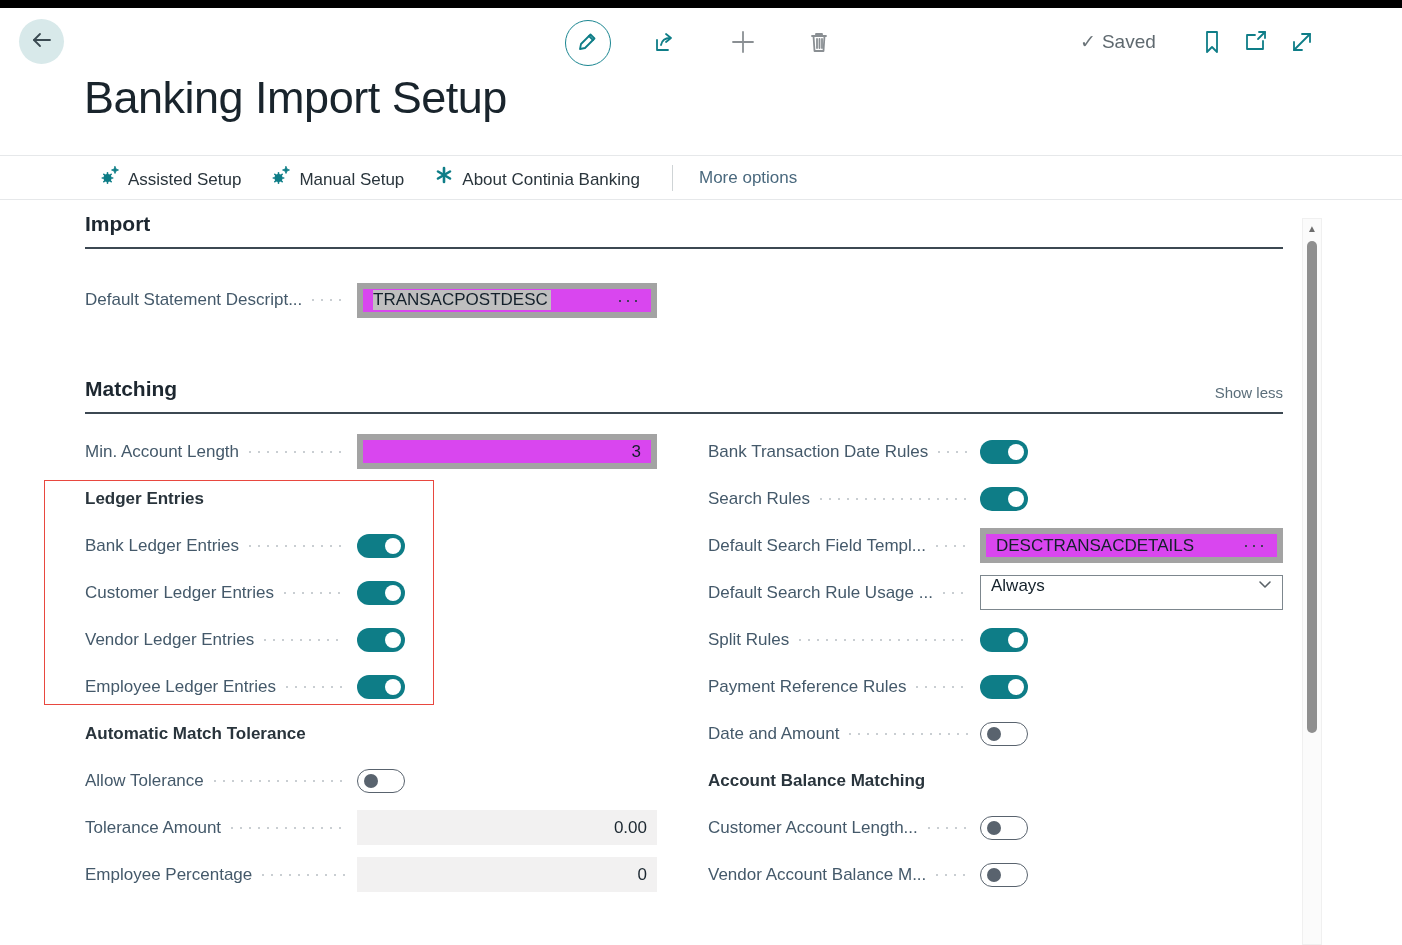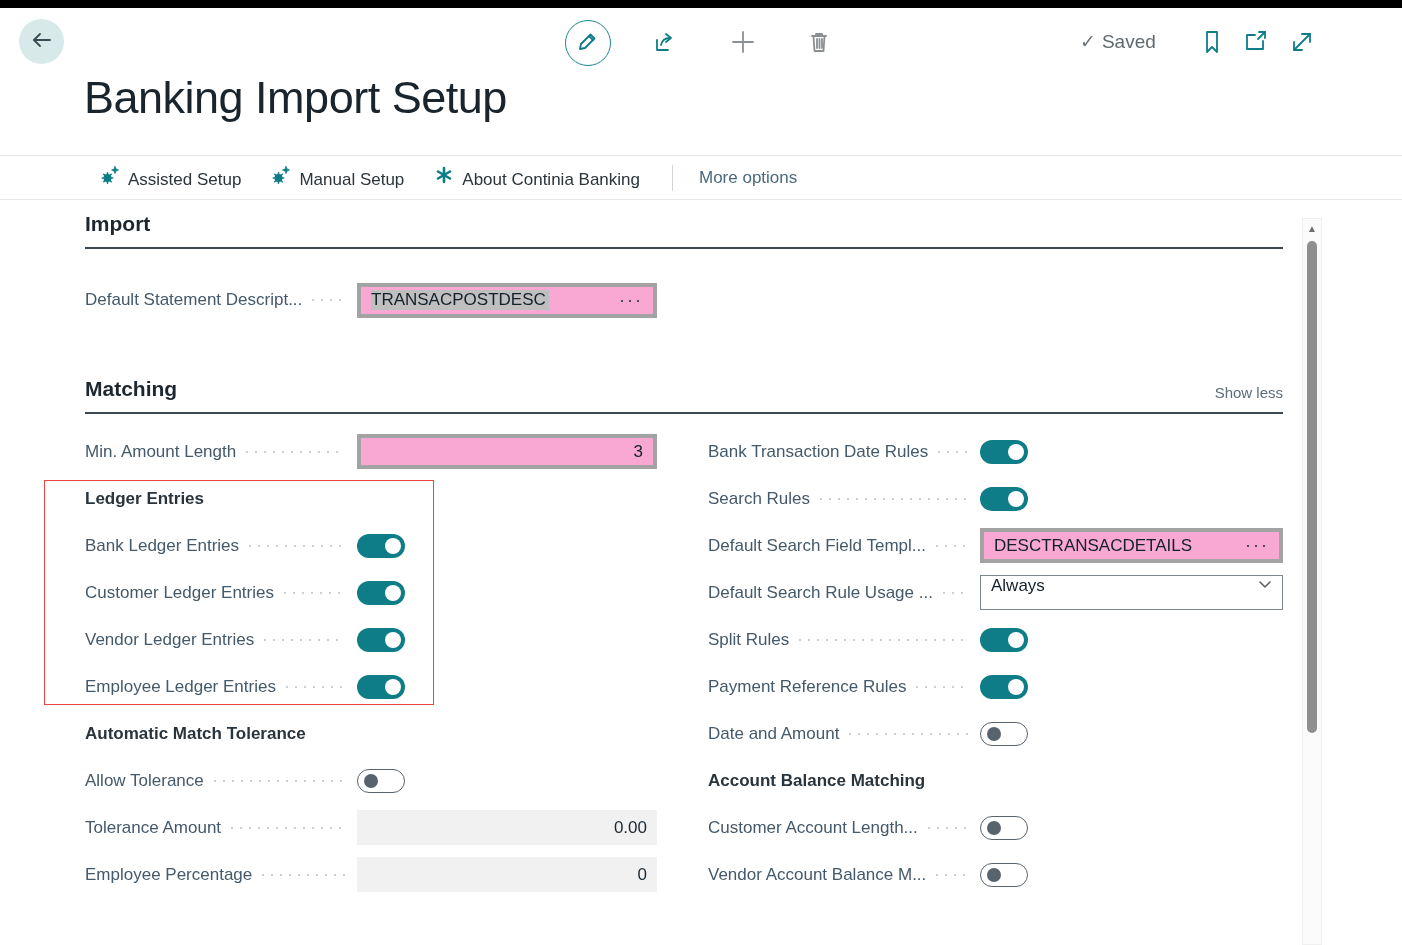--- a/index.html
+++ b/index.html
@@ -43,21 +43,21 @@
   
   .frow { display:flex; align-items:center; height:47px; }
   .frow .lbl { font-size:17px; color:#44596a; white-space:nowrap; }
   .leader { flex:1; height:2px; margin:0 12px 0 10px;
     background-image:repeating-linear-gradient(to right,#c9ced2 0 2px,transparent 2px 9px); }
   .ctrl { width:300px; flex:none; }
   .col-right .ctrl { width:303px; }
 
   .group-hd { font-size:17px; font-weight:bold; color:#29343c; display:flex; align-items:center; height:47px; }
 
-  .inputbox { height:35px; background:#f9a8d4; border:4px solid #a3a3a3; display:flex;
+  .inputbox { height:35px; background:#d946ef; border:6px solid #a3a3a3; display:flex;
     align-items:center; padding:0 10px; font-size:17px; color:#13202a; }
   .inputbox.num { justify-content:flex-end; }
   .inputbox .val-left { flex:1; overflow:hidden; white-space:nowrap; }
   .assist-dots { color:#2b3a42; font-size:18px; letter-spacing:2px; margin-left:8px; }
   .sel-hl { background:#bfbfbf; padding:1px 3px 1px 0; }
   .inputbox.disabled { background:#f2f1f1; border:none; justify-content:flex-end; color:#1b2730; }
   .selectbox { height:35px; background:#fff; border:1px solid #7d878e; display:flex;
     align-items:center; padding:0 8px 13px 10px; font-size:17px; color:#13202a; cursor:pointer; }
   .selectbox .val-left { flex:1; }
 
@@ -230,21 +230,21 @@
 
 <div class="section-header" style="top:377px;">
   <span class="sec-title">Matching</span>
   <span class="show-less">Show less</span>
 </div>
 
 <div class="match-grid">
 
   <div class="col-left">
     <div class="frow">
-      <span class="lbl">Min. Amount Length</span>
+      <span class="lbl">Min. Account Length</span>
       <span class="leader"></span>
       <div class="ctrl inputbox num">
         <span>3</span>
       </div>
     </div>
     <div class="group-hd">Ledger Entries</div>
     <div class="frow">
       <span class="lbl">Bank Ledger Entries</span>
       <span class="leader"></span>
       <div class="ctrl">

